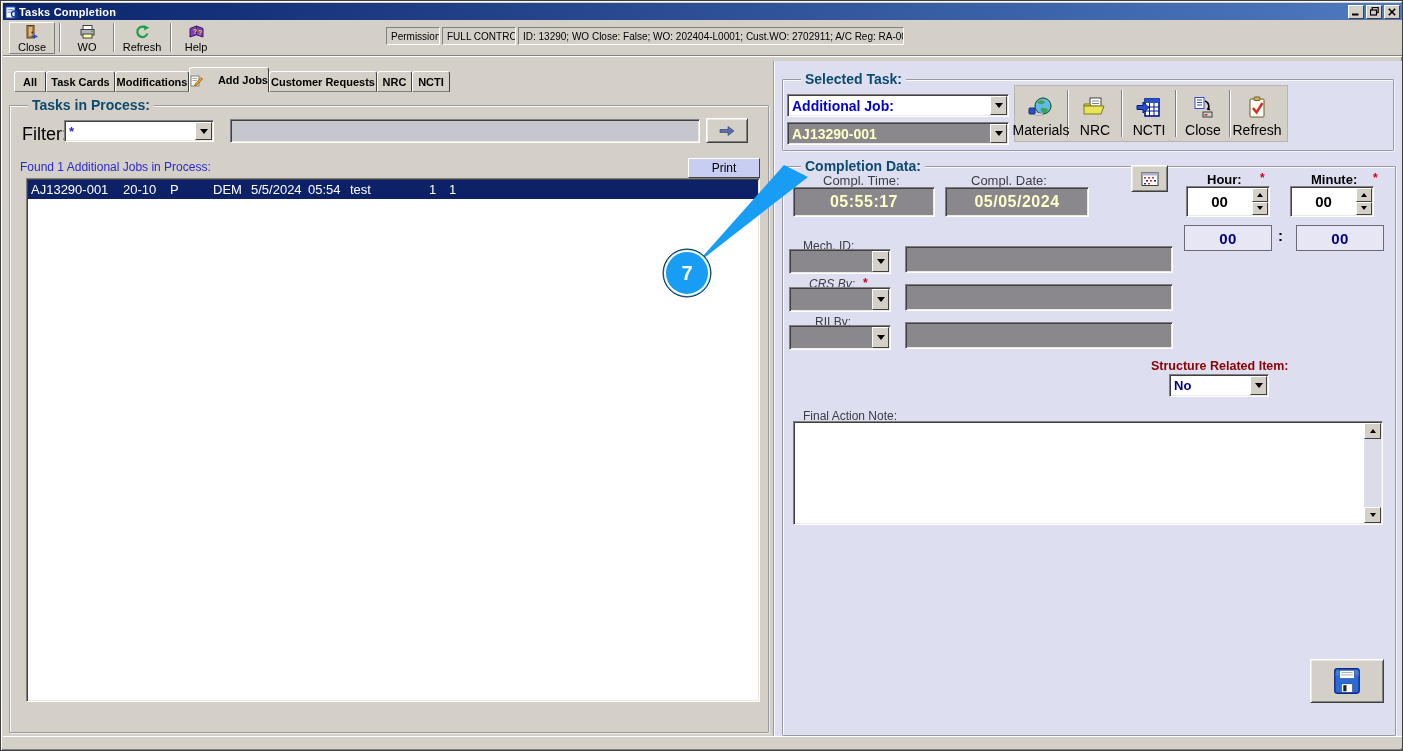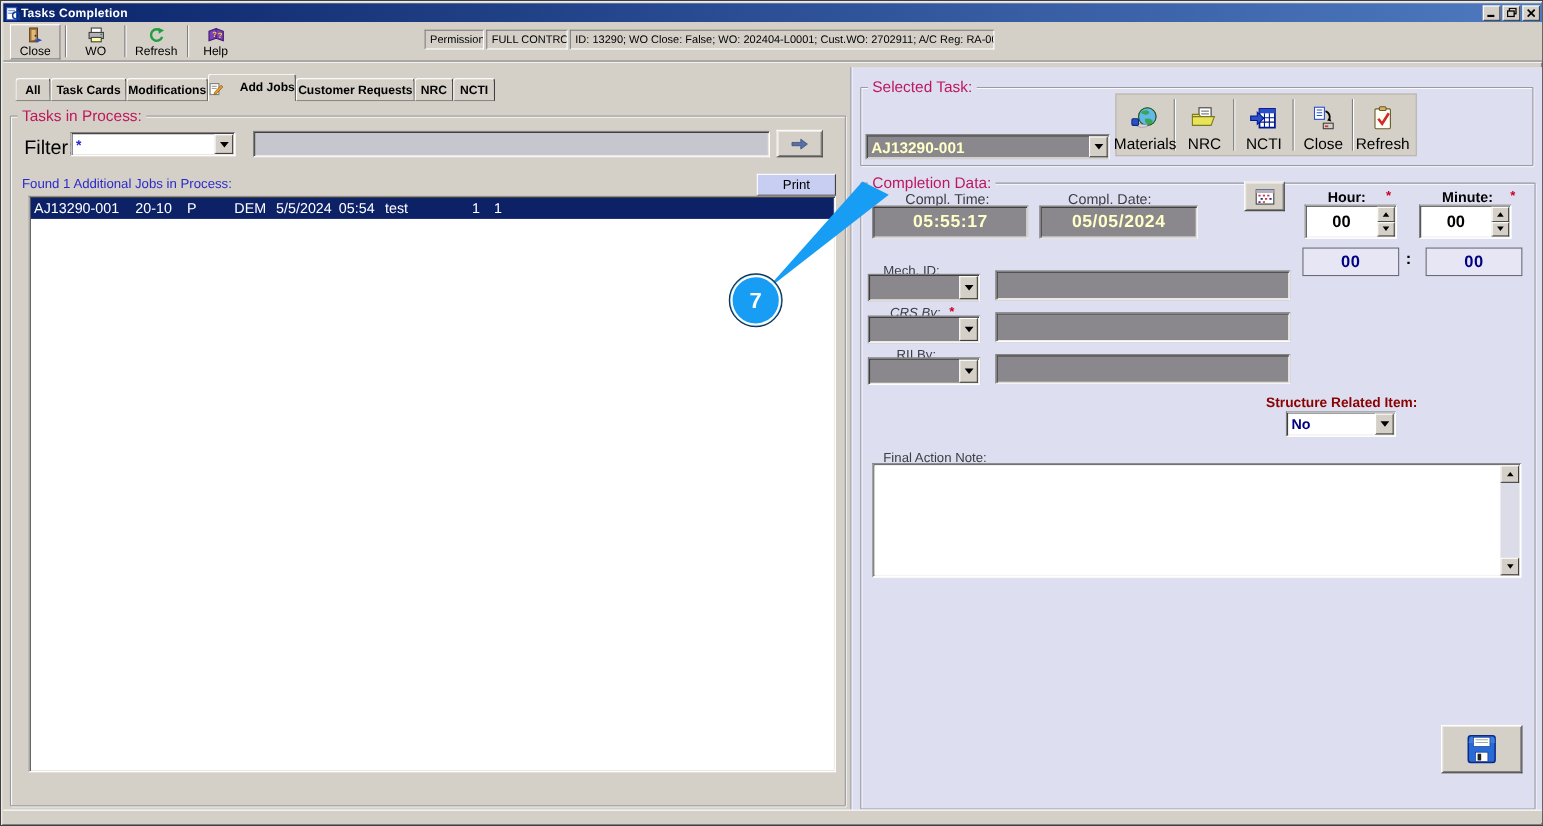--- a/index.html
+++ b/index.html
@@ -39,22 +39,22 @@
     border:1px solid; border-color:#808080 #fff #fff #808080; background:var(--chrome-gray,#d4d0c8); }
   
   .tab { position:absolute; height:21px; top:70px; background:var(--chrome-gray,#d4d0c8);
     border:1px solid; border-color:#fff #404040 #808080 #fff;
     border-radius:3px 3px 0 0; display:flex; align-items:center; justify-content:center;
     font-size:11px; font-weight:bold; gap:3px; }
   .tab.active { top:66px; height:25px; z-index:3; border-bottom:none; }
   
   .group { position:absolute; border:1px solid #9a9aa2;
     box-shadow: inset 1px 1px 0 rgba(255,255,255,.85), 1px 1px 0 rgba(255,255,255,.6); border-radius:1px; }
-  .group-title { position:absolute; top:-9px; left:6px; padding:0 4px;
-    font-size:13px; font-weight:normal; color:#be185d; white-space:nowrap; }
+  .group-title { position:absolute; top:-9px; left:18px; padding:0 4px;
+    font-size:13px; font-weight:bold; color:#0c4a6e; white-space:nowrap; }
   .on-gray  { background:var(--chrome-gray,#d4d0c8); }
   .on-lav   { background:var(--panel-lavender,#dddef0); }
   
   .raised { background:var(--chrome-gray,#d4d0c8);
     border:1px solid; border-color:#fff #404040 #404040 #fff;
     box-shadow: inset 1px 1px 0 #ece9e2, inset -1px -1px 0 #808080; }
   .sunken { border:1px solid; border-color:#808080 #fff #fff #808080;
     box-shadow: inset 1px 1px 0 #404040, inset -1px -1px 0 #ece9e2; }
   .combo { position:absolute; background:#fff; }
   .combo .dd-btn { position:absolute; right:1px; top:1px; bottom:1px; width:17px;
@@ -269,20 +269,26 @@
         <span style="width:20px;">1</span>
         <span style="width:20px;">1</span>
       </div>
     </div>
   </div>
 
   <div class="right-panel">
 
     <div class="group" style="left:8px;top:18px;width:612px;height:72px;">
       <span class="group-title on-lav" style="font-size:14px;">Selected Task:</span>
+      <div class="combo sunken" style="left:4px;top:14px;width:222px;height:23px;">
+        <span class="combo-val" style="color:var(--type-blue,#0000d0);font-weight:bold;font-size:14px;">Additional Job:</span>
+        <span class="dd-btn">
+            <i class="tri-down"></i>
+          </span>
+      </div>
       <div class="combo sunken gfield" style="left:4px;top:42px;width:222px;height:23px;">
         <span class="combo-val" style="color:var(--field-text-yellow,#ffffc8);font-weight:bold;font-size:14px;">AJ13290-001</span>
         <span class="dd-btn">
             <i class="tri-down"></i>
           </span>
       </div>
     </div>
 
     <div class="btnbar" style="left:240px;top:24px;width:274px;height:57px;">
       <div class="bar-btn">

